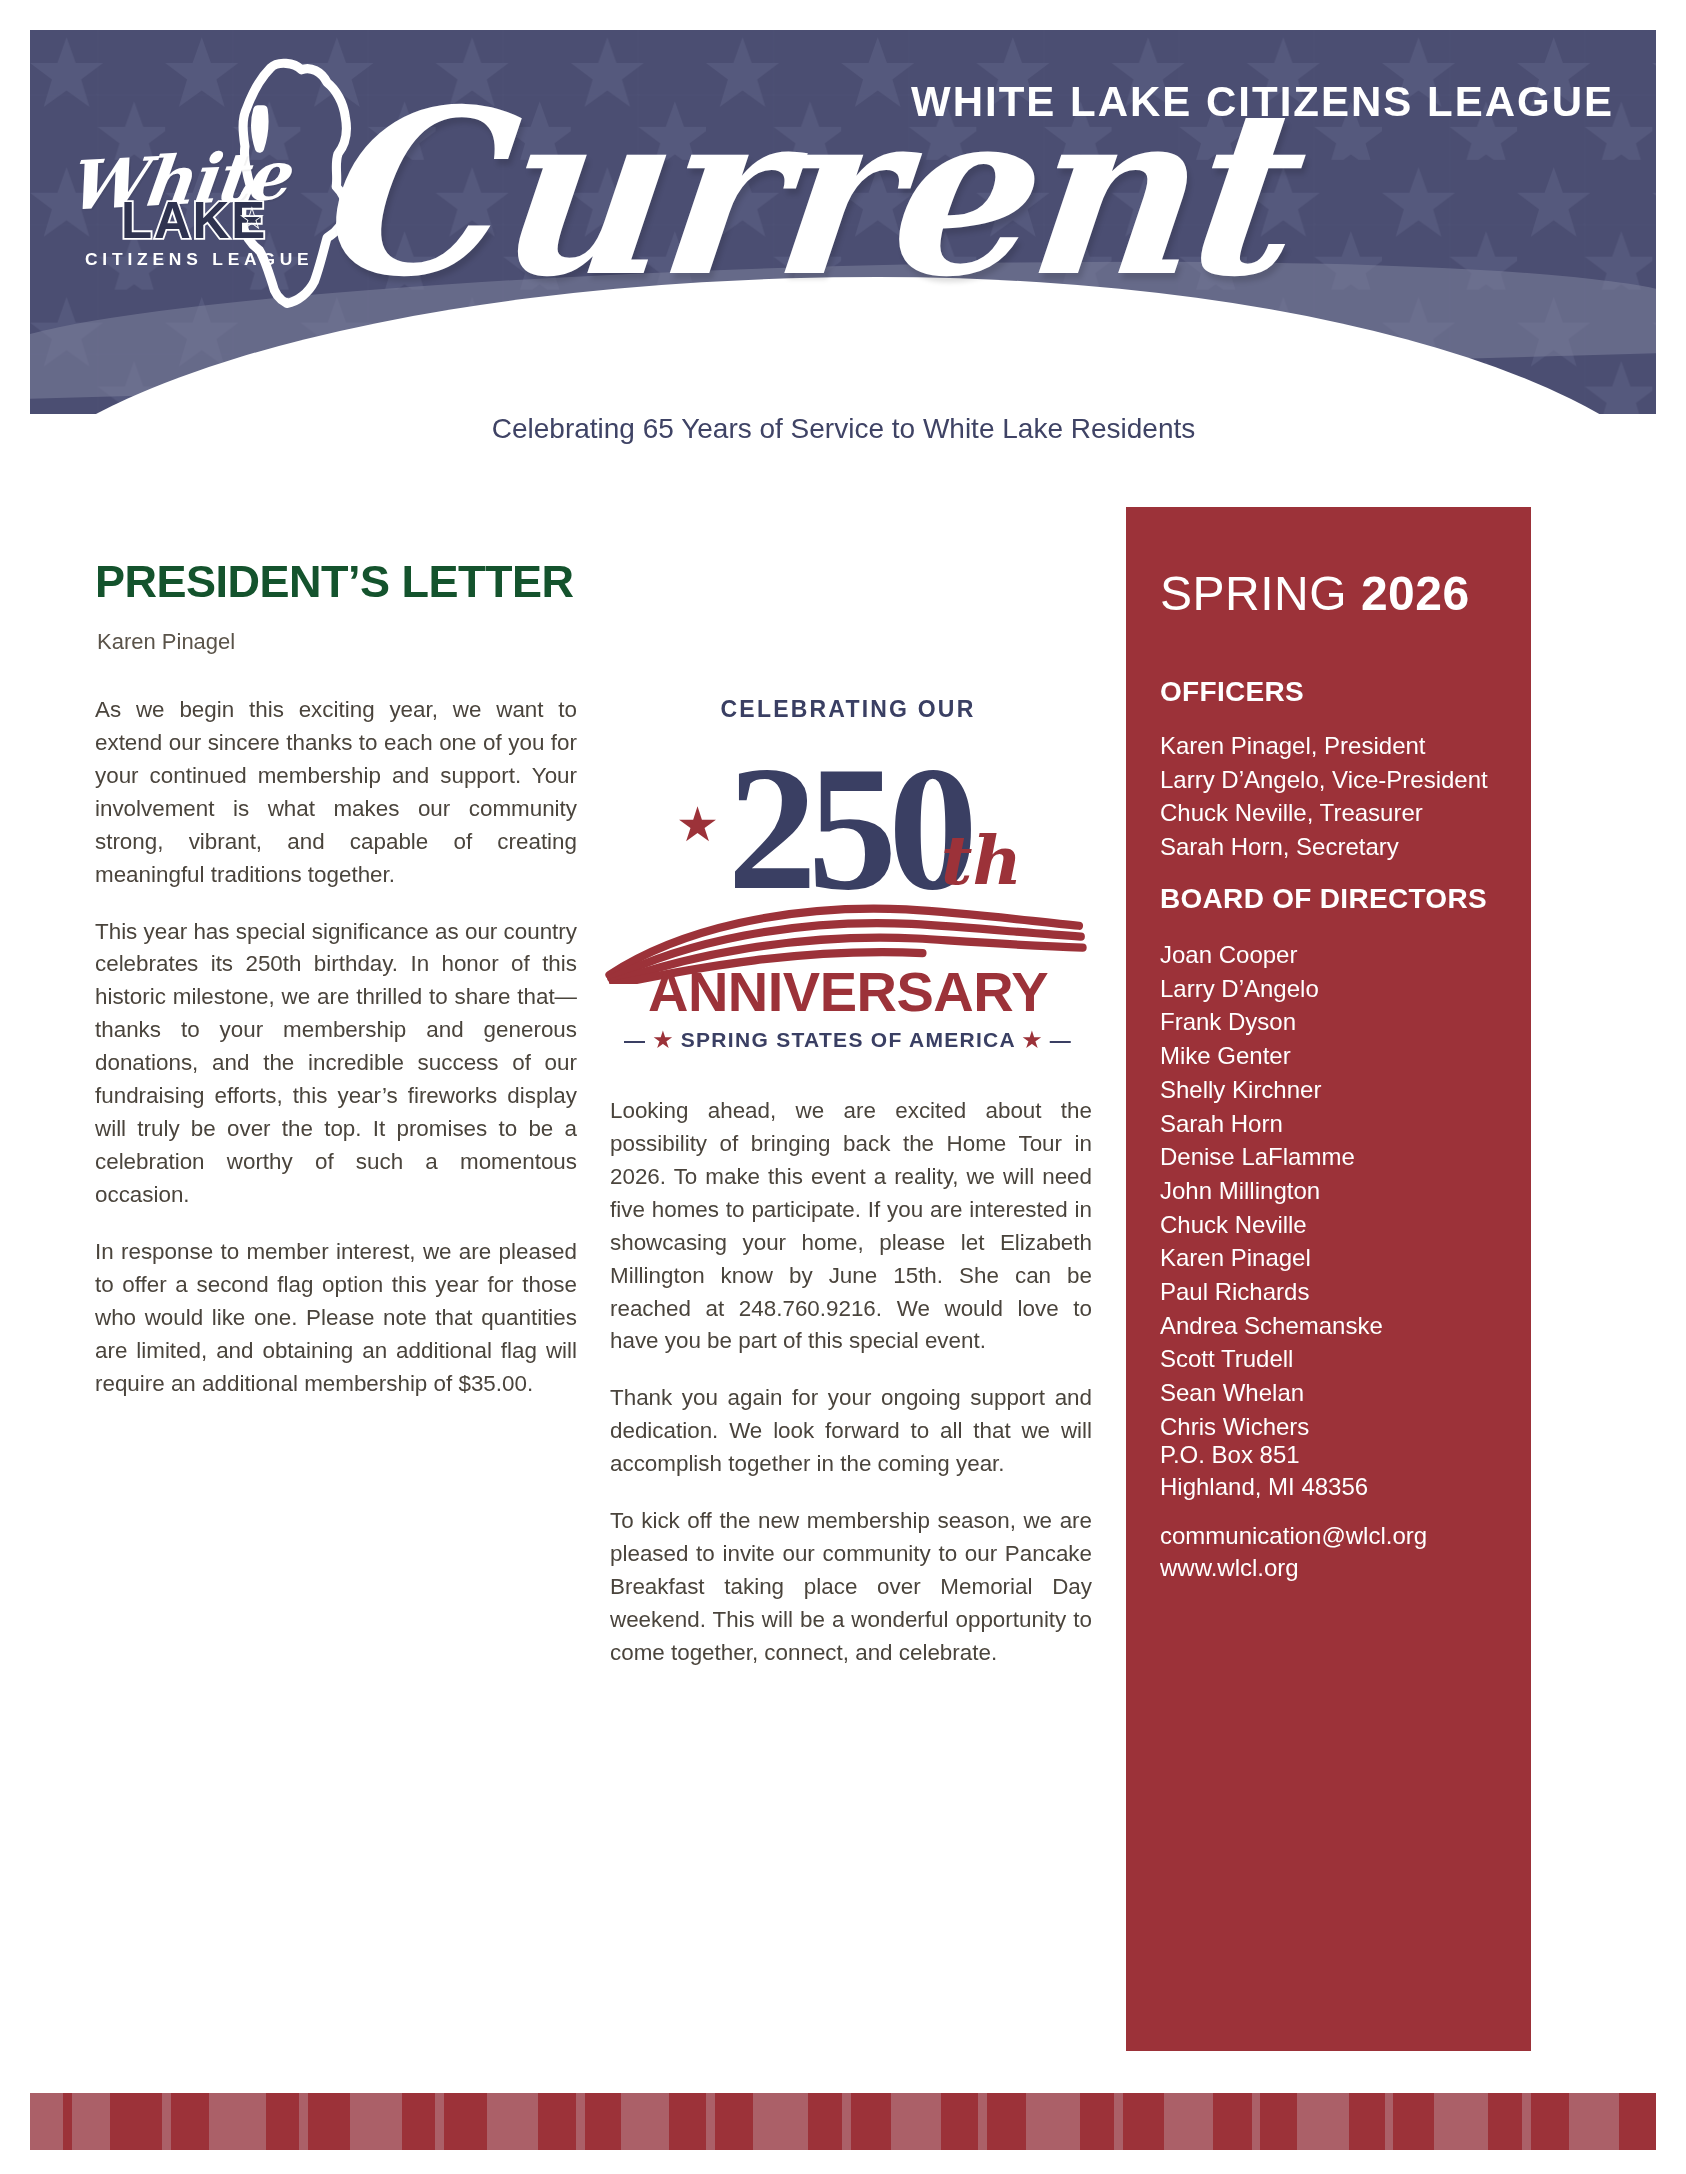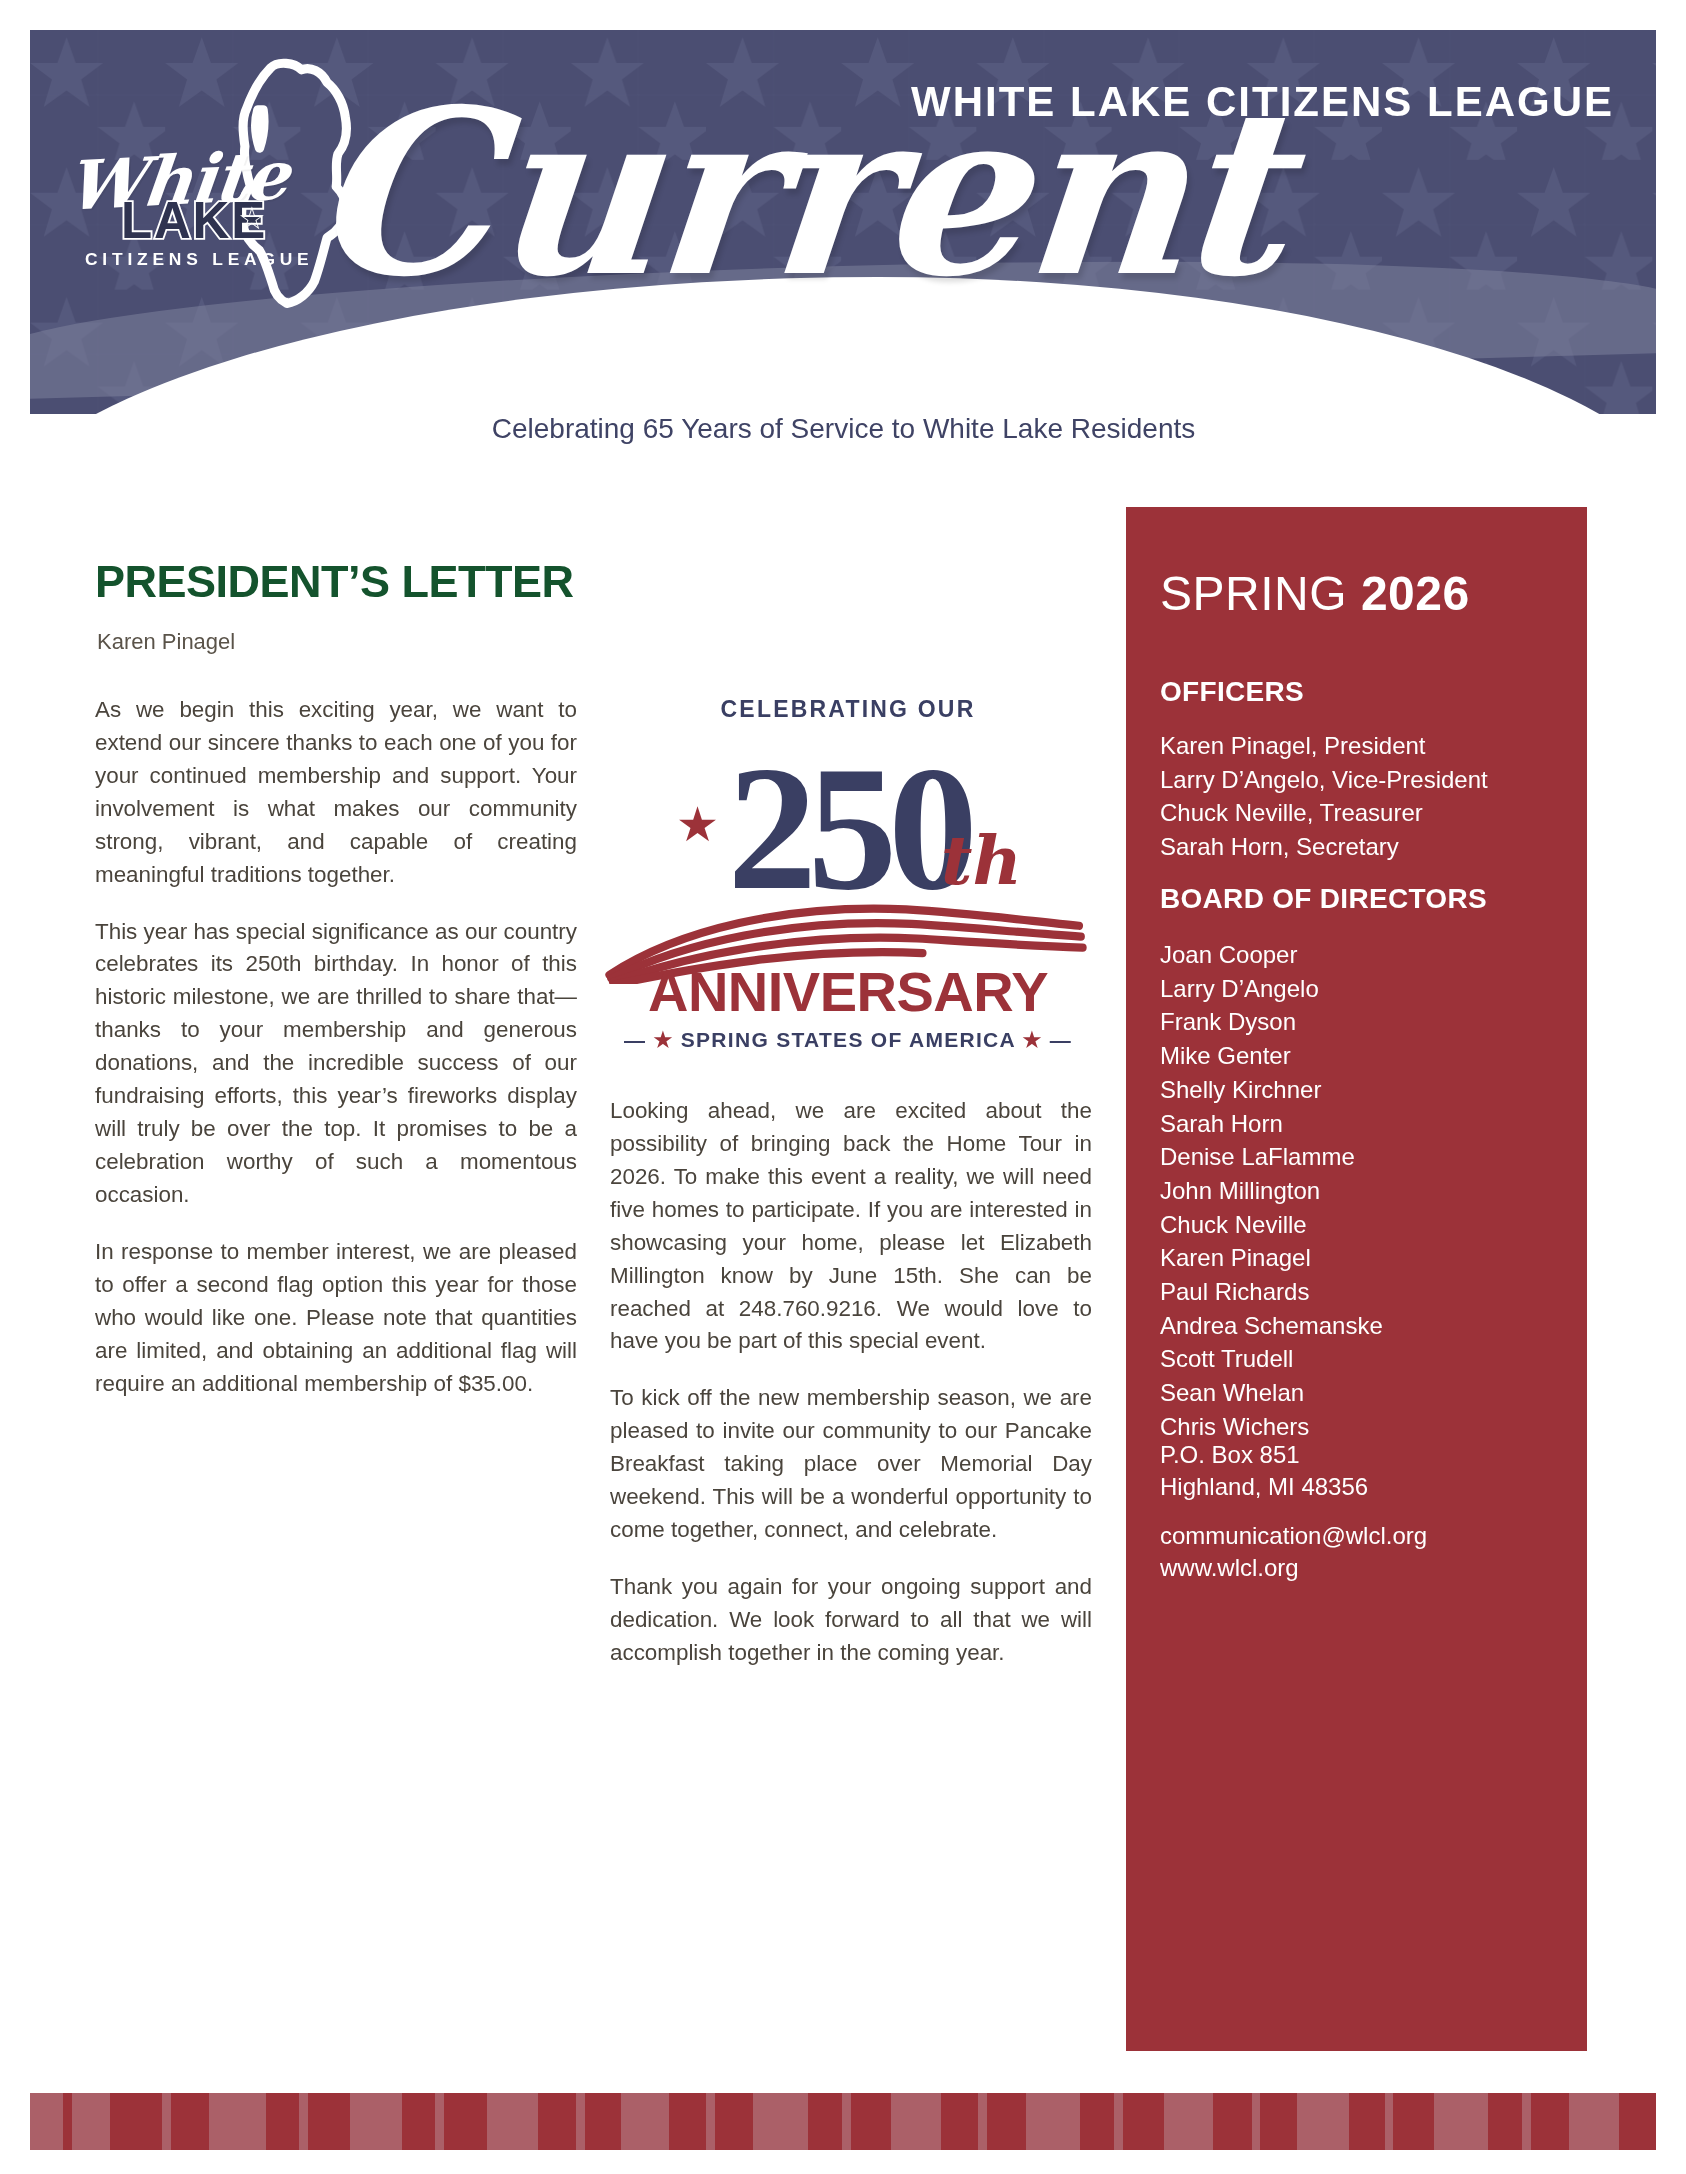--- a/index.html
+++ b/index.html
@@ -125,21 +125,21 @@
   }
   .l250-usa{
     position:absolute;left:0;right:0;top:334px;text-align:center;
     color:#3a3f63;font-size:21px;font-weight:700;letter-spacing:1.3px;
   }
   .l250-usa .dash{color:#3a3f63;}
   .l250-usa .st{color:#9c3239;}
 
   
   .sidebar{
-    position:absolute;left:1126px;top:507px;width:461px;height:1544px;
+    position:absolute;left:1126px;top:507px;width:405px;height:1544px;
     background:#9c3239;color:#ffffff;
     padding:0;
   }
   .sb-season{
     position:absolute;left:34px;top:59px;font-size:48px;font-weight:400;
     letter-spacing:0.5px;
   }
   .sb-season b{font-weight:900;}
   .sb-h{
     position:absolute;left:34px;font-size:28px;font-weight:900;letter-spacing:0.3px;
@@ -238,22 +238,22 @@
       <span class="dash">—</span>
       <span class="st">★</span>
       <span>SPRING STATES OF AMERICA</span>
       <span class="st">★</span>
       <span class="dash">—</span>
     </div>
   </div>
 
   <div class="col col2">
     <p>Looking ahead, we are excited about the possibility of bringing back the Home Tour in 2026. To make this event a reality, we will need five homes to participate. If you are interested in showcasing your home, please let Elizabeth Millington know by June 15th.  She can be reached at 248.760.9216.  We would love to have you be part of this special event.</p>
+    <p>Thank you again for your ongoing support and dedication. We look forward to all that we will accomplish together in the coming year.</p>
     <p>To kick off the new membership season, we are pleased to invite our community to our Pancake Breakfast taking place over Memorial Day weekend. This will be a wonderful opportunity to come together, connect, and celebrate.</p>
-    <p>Thank you again for your ongoing support and dedication. We look forward to all that we will accomplish together in the coming year.</p>
   </div>
 
   <aside class="sidebar">
     <div class="sb-season">
       <span>SPRING </span><b>2026</b>
     </div>
 
     <div class="sb-h sb-officers-h">OFFICERS</div>
     <div class="sb-list sb-officers">
       <div>Karen Pinagel, President</div>

